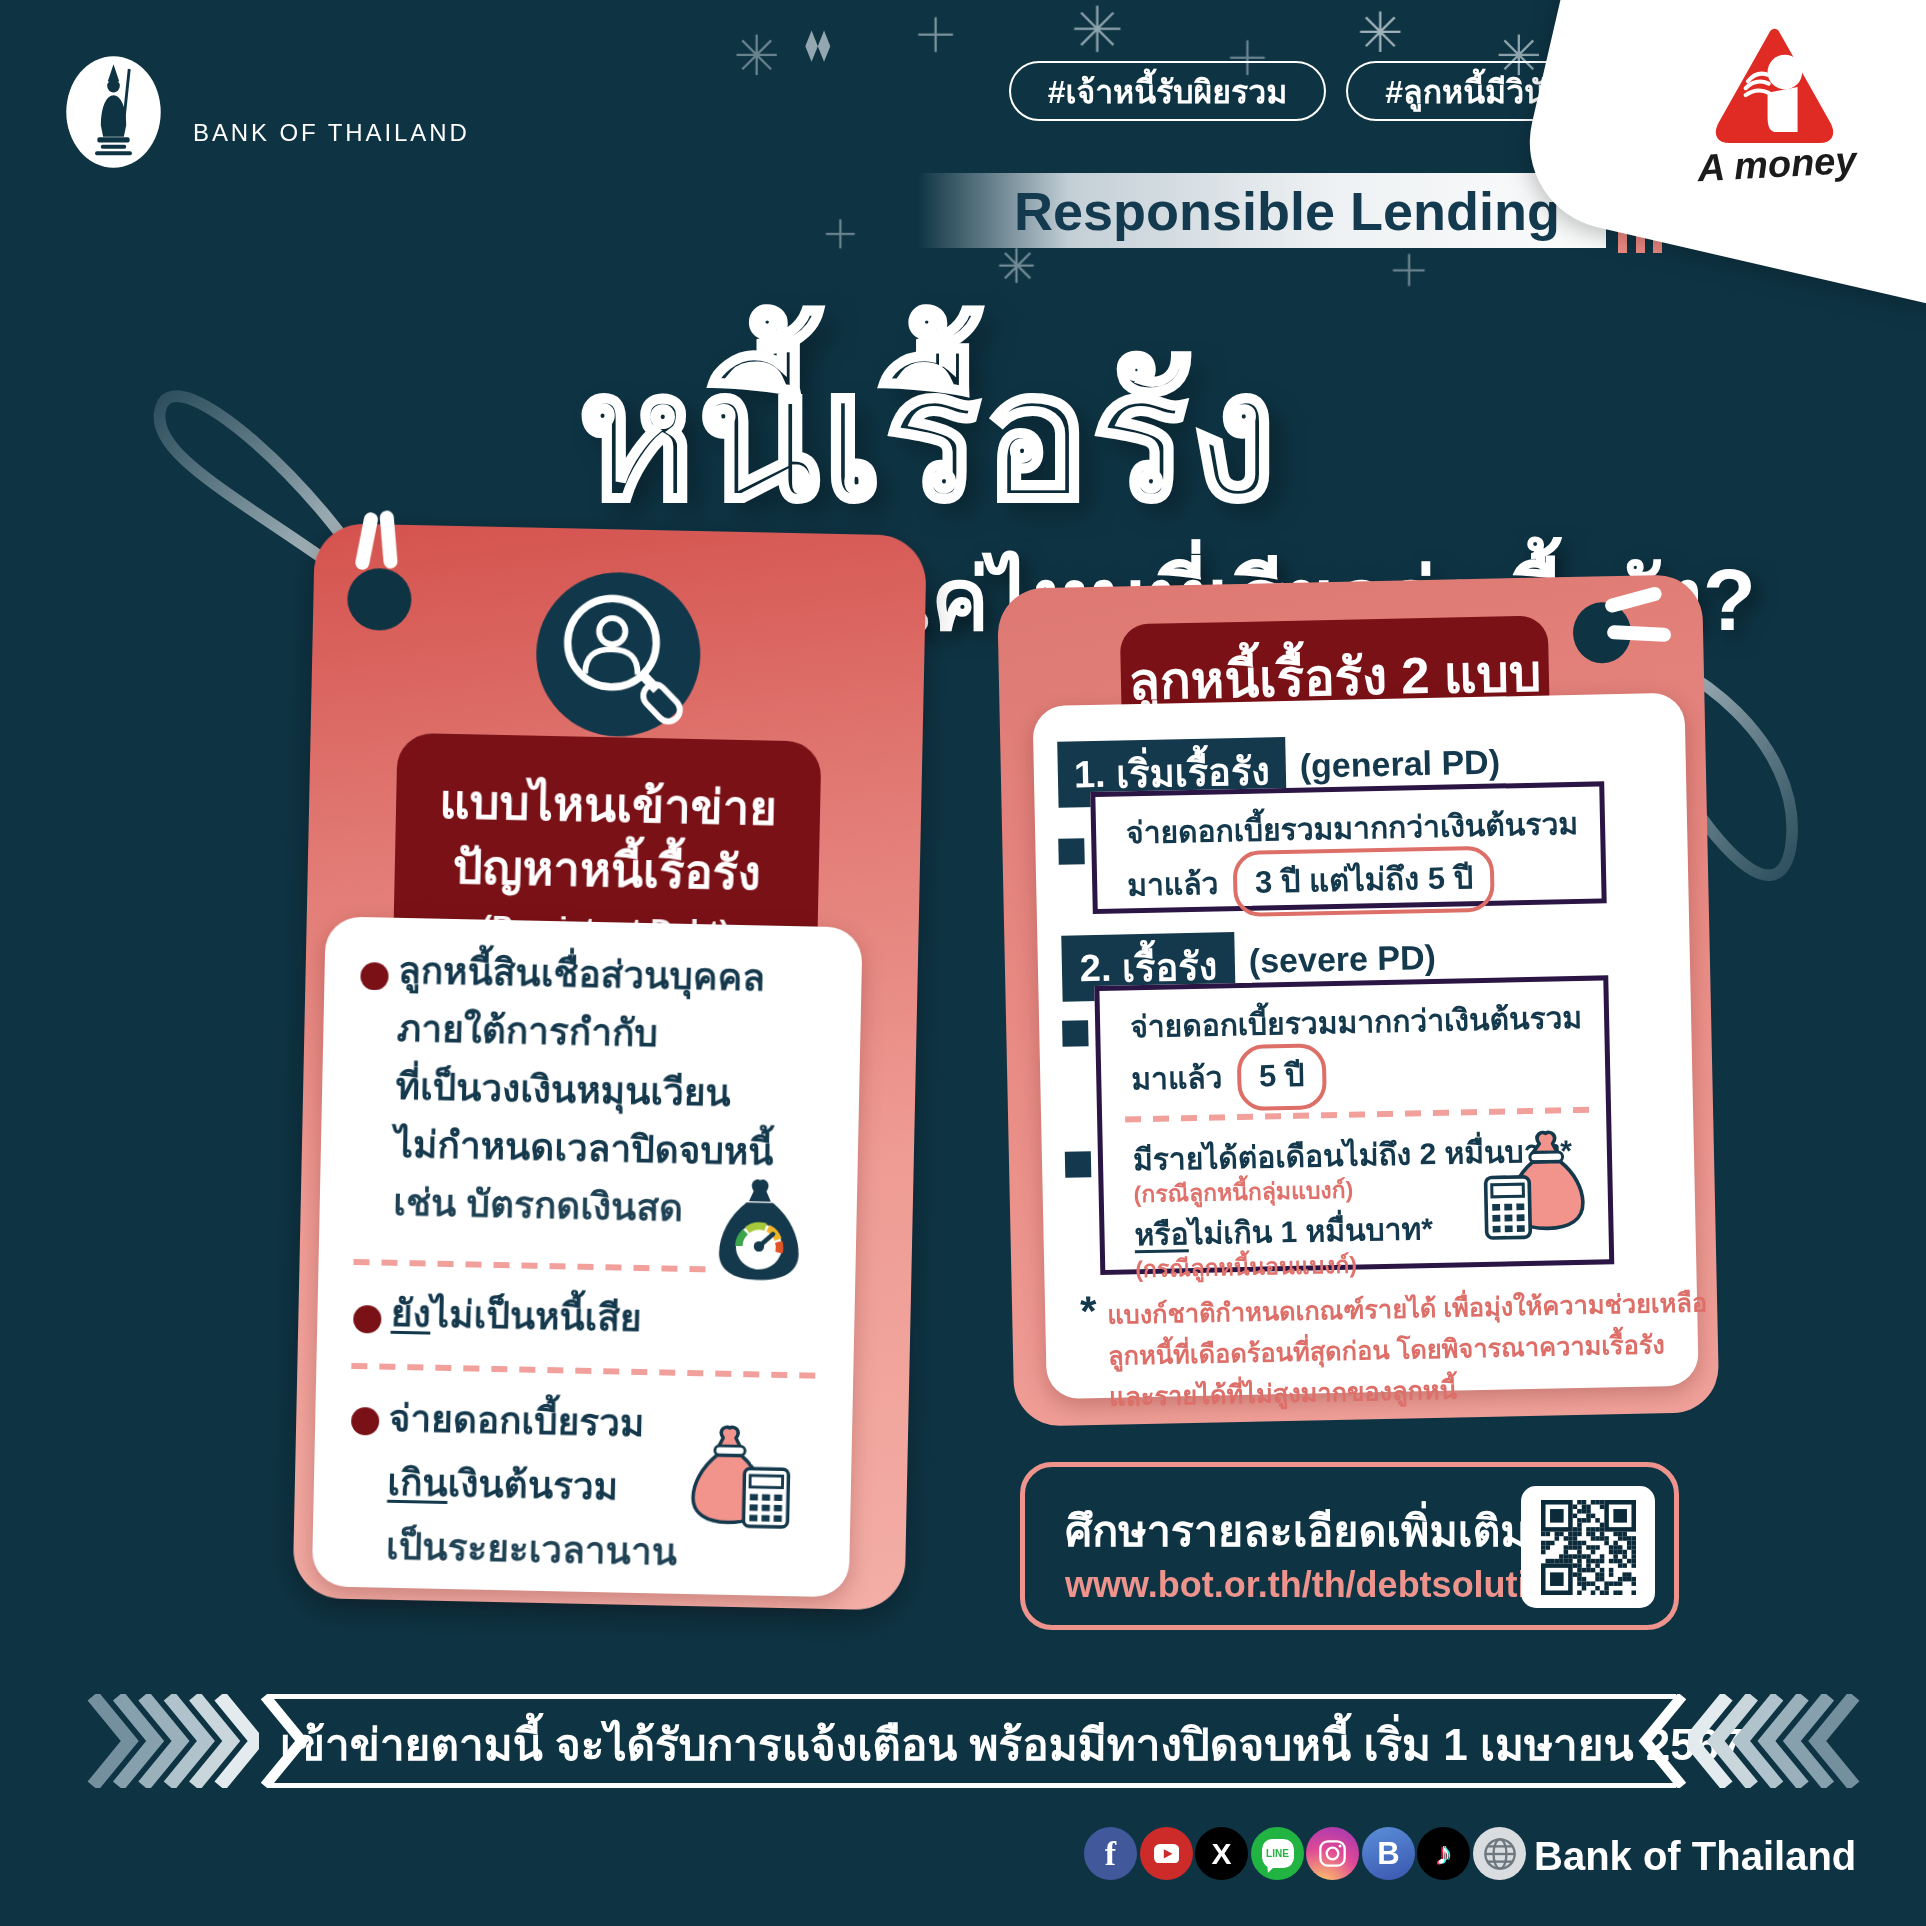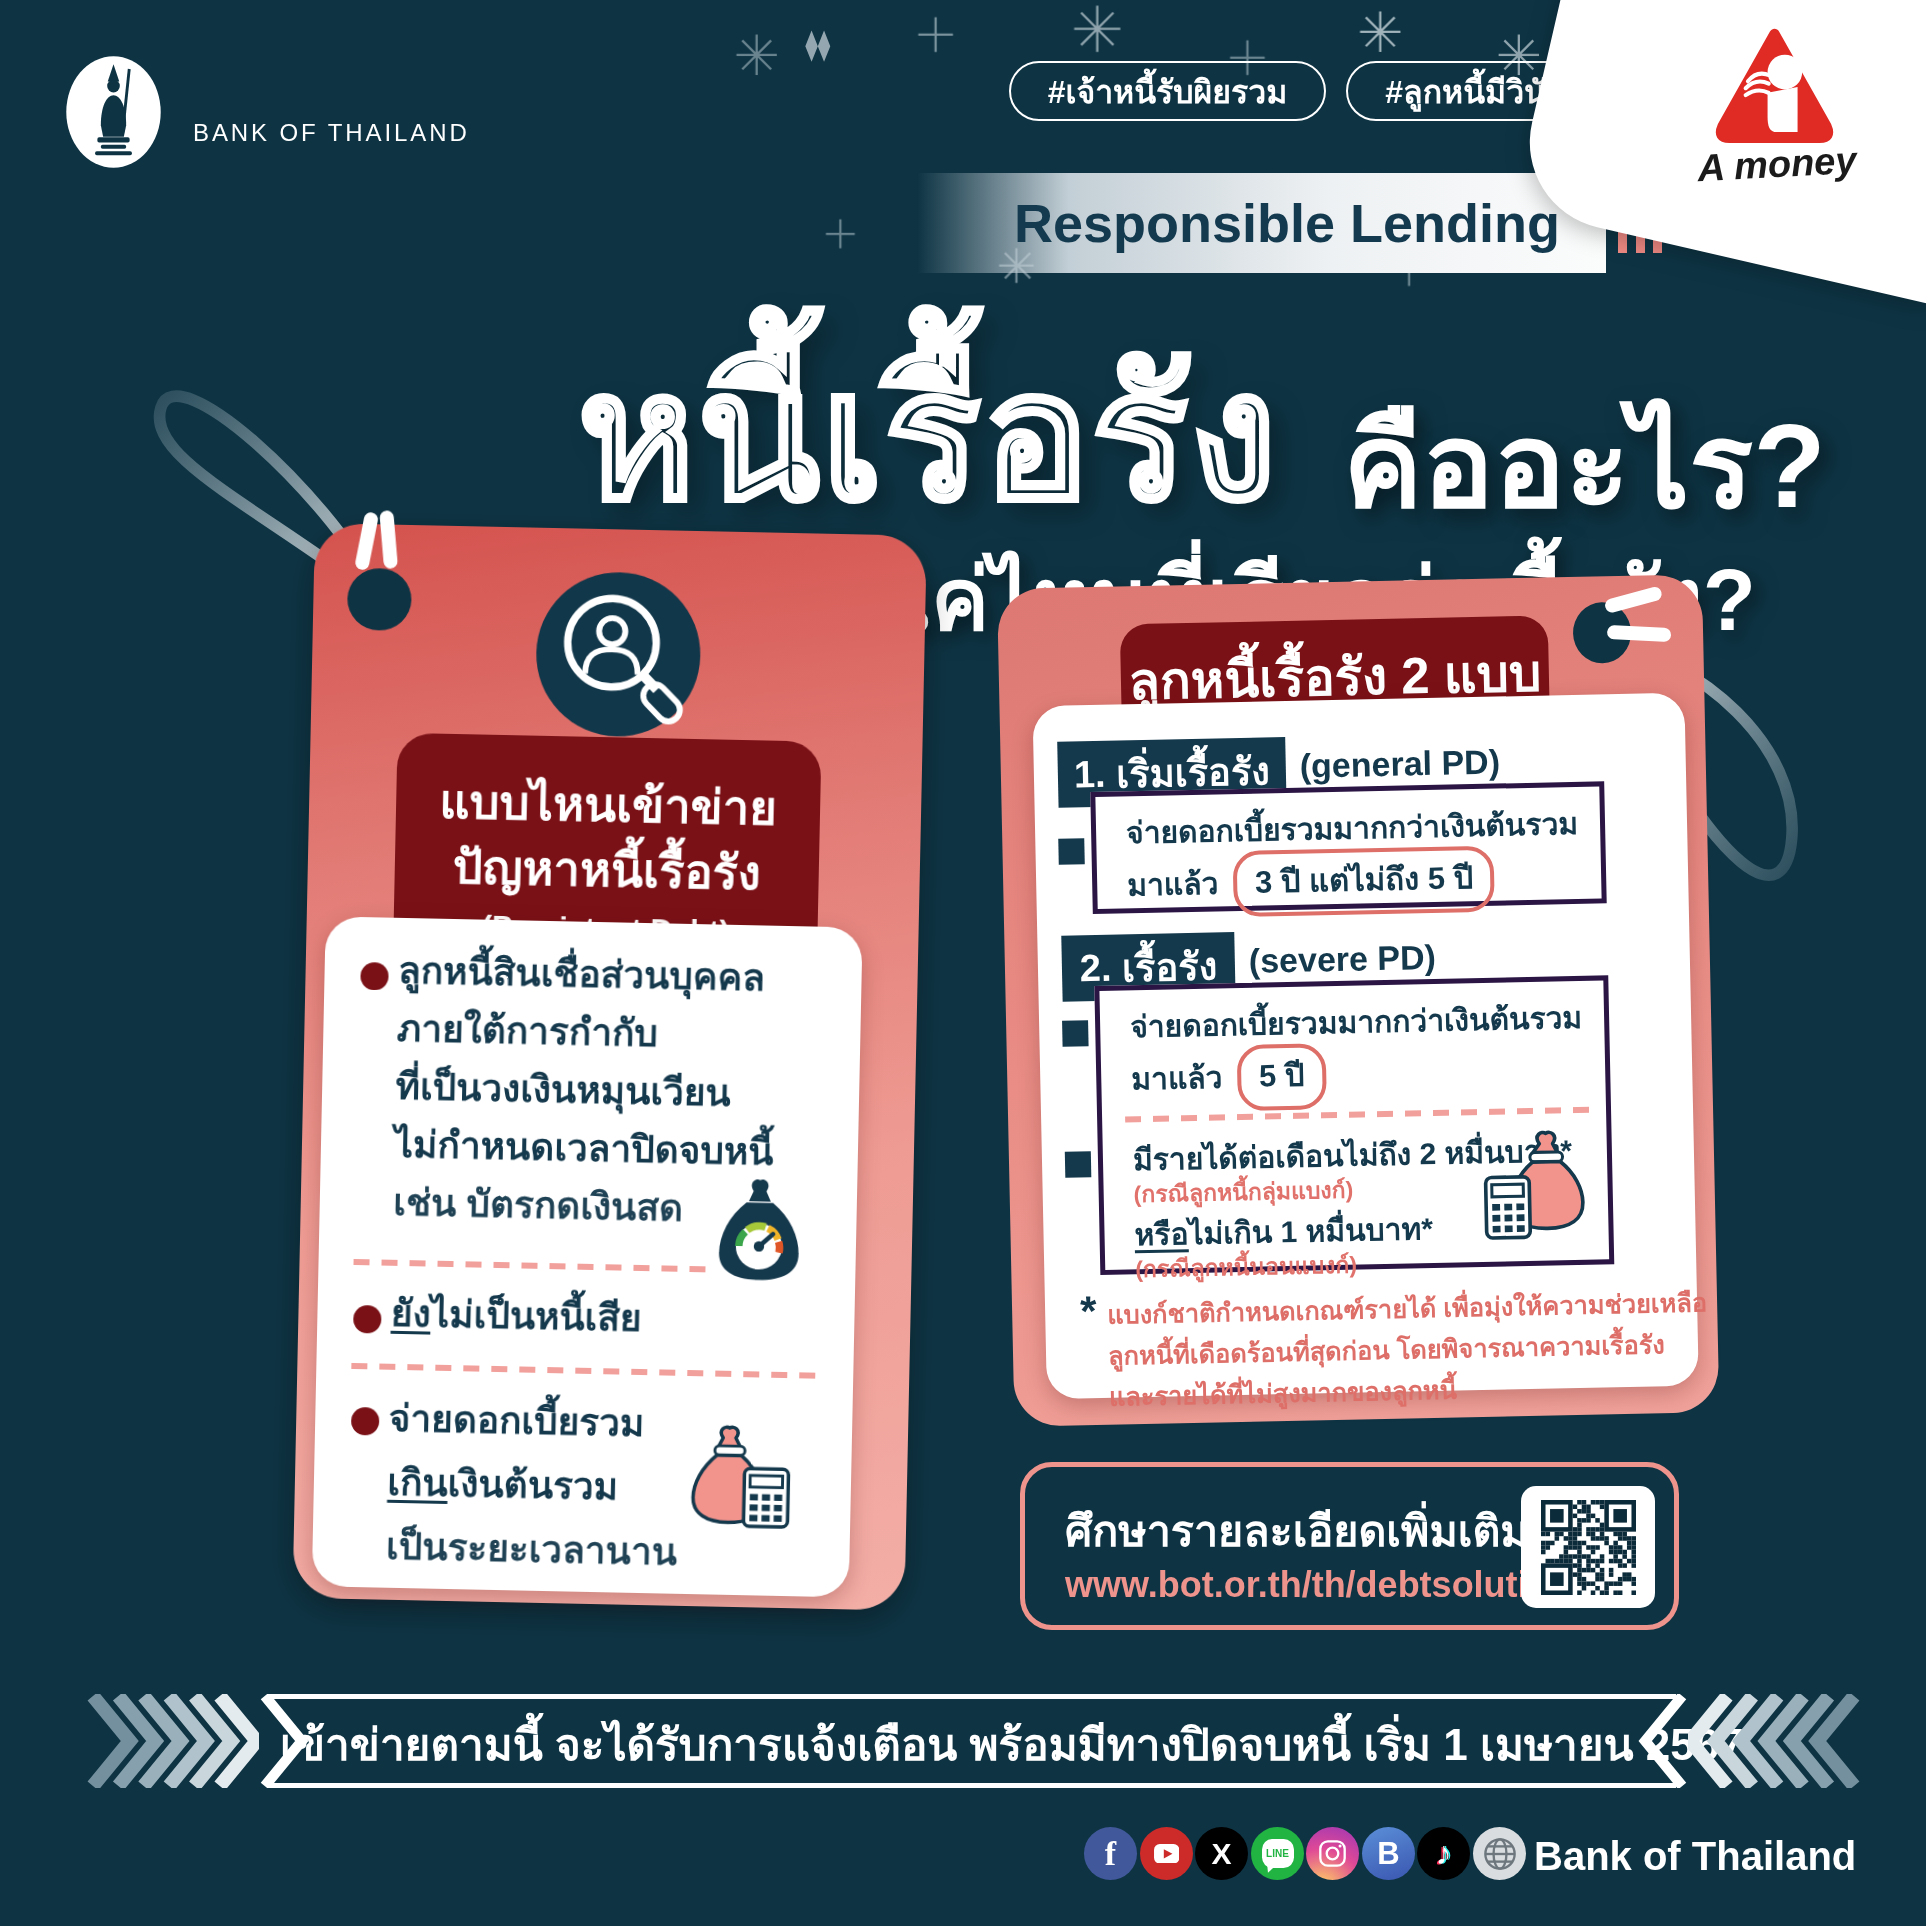--- a/index.html
+++ b/index.html
@@ -7,21 +7,21 @@
   #canvas{position:relative;width:1926px;height:1926px;overflow:hidden;
     background:#0e3444;font-family:"Liberation Sans","DejaVu Sans",sans-serif;color:#fff;}
   .abs{position:absolute;}
   .navy{color:#14384c;}
   .u{text-decoration:underline;text-decoration-thickness:2.9px;text-underline-offset:5.2px;}
   
   .bot-name-th{left:191px;top:60px;font-size:44px;font-weight:bold;letter-spacing:0.6px;}
   .bot-name-en{left:193px;top:119px;font-size:24px;letter-spacing:2.9px;}
   .pill{top:61px;height:60px;border:2.9px solid #fff;border-radius:32px;
     display:flex;align-items:center;justify-content:center;font-size:32px;font-weight:bold;}
-  .ribbon{left:917px;top:173px;width:689px;height:100px;
+  .ribbon{left:917px;top:173px;width:689px;height:75px;
     background:linear-gradient(90deg,rgba(220,228,232,0) 0%,#c3cfd6 22%,#eef1f3 60%,#fbfcfc 100%);
     display:flex;align-items:center;justify-content:flex-end;padding-right:46px;}
   .ribbon span{font-size:54px;font-weight:bold;color:#133a4f;}
   .rbar{top:173px;width:8.7px;height:80px;background:#f08a84;}
   .amoney-card{right:-46px;top:-69px;width:428px;height:329px;background:#fff;
     border-radius:0 0 0 87px;transform:rotate(13deg);box-shadow:0 5.8px 23px rgba(0,0,0,.25);}
   .amoney-label{left:1693px;top:143px;width:168px;text-align:center;font-size:38px;font-weight:bold;
     font-style:italic;color:#1b1b1b;transform:rotate(-3deg);}
   
   .title-outline{left:578px;top:293px;font-size:178px;font-weight:800;color:transparent;
@@ -123,21 +123,20 @@
     <path d="M98 112 L150 102 L150 180 L114 180 C101 180 98 170 98 152 Z" fill="#ffffff"></path>
     <g stroke="#ffffff" stroke-width="7" fill="none" stroke-linecap="round">
       <path d="M64 92 q16 -20 38 -10"></path>
       <path d="M60 104 q18 -18 40 -8"></path>
       <path d="M60 116 q20 -14 40 -4"></path>
     </g>
   </svg>
   <div class="abs amoney-label">A money</div>
 
   <div class="abs title-outline">หนี้เรื้อรัง</div>
-  <div class="abs title-q">คืออะไร?</div>
   <div class="abs title-sub">แค่ไหนที่เรียกว่าเรื้อรัง?</div>
 
   <svg class="abs" style="left:110px;top:289px;width:324px;height:324px" viewBox="0 0 560 560">
     <defs>
       <linearGradient id="sg1" x1="1" y1="1" x2="0" y2="0">
         <stop offset="0" stop-color="#ffffff" stop-opacity="0.85"></stop>
         <stop offset="1" stop-color="#b9cad2" stop-opacity="0.18"></stop>
       </linearGradient>
     </defs>
     <path d="M462 520 C370 350 115 115 88 205 C62 290 245 370 455 528" fill="none" stroke="url(#sg1)" stroke-width="20" stroke-linecap="round"></path>

